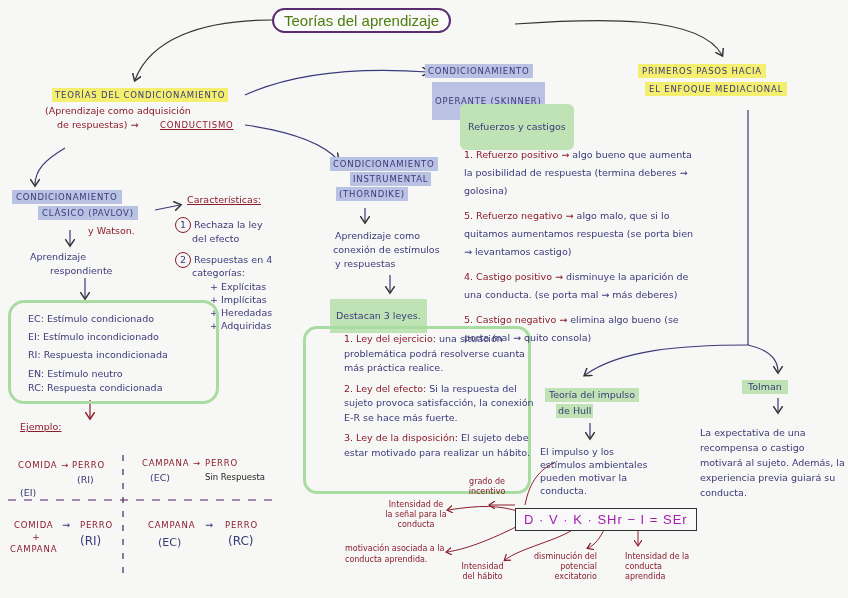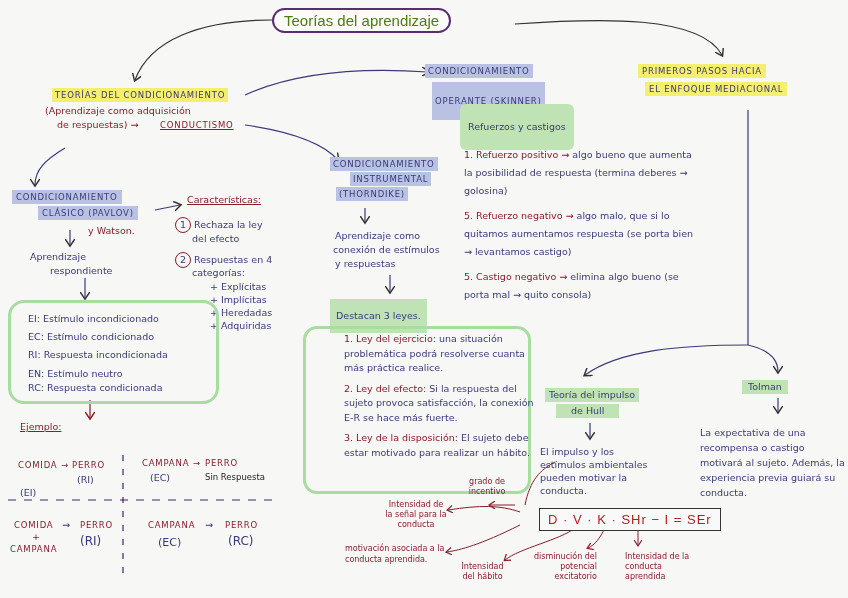--- a/index.html
+++ b/index.html
@@ -8,21 +8,21 @@
   .abs{position:absolute;}
   .hand{font-family:"DejaVu Sans",sans-serif;font-size:9.5px;line-height:14px;color:#3a3a7a;}
   .blue{color:#3a3a7a;}
   .red{color:#8a1c2c;}
   .caps{text-transform:uppercase;letter-spacing:0.8px;font-size:8.5px;}
   .hl-yellow{background:#f4ef6e;}
   .hl-blue{background:#b9c2e3;}
   .hl-green{background:#bfe3b5;}
   .title-cloud{border:2px solid #5a2d6e;border-radius:18px;padding:2px 10px;color:#4d7c0f;font-size:15px;background:#fbfbfb;}
   .greenbox{border:3px solid #a8dca0;border-radius:16px;}
-  .formula{border:1.5px solid #333;padding:3px 8px;font-size:13px;color:#b91c1c;background:#f9f9f9;letter-spacing:1px;margin-left:24px;}
+  .formula{border:1.5px solid #333;padding:3px 8px;font-size:13px;color:#a21caf;background:#f9f9f9;letter-spacing:1px;}
   .u{text-decoration:underline;}
   .circle{display:inline-block;border:1.5px solid #8a1c2c;border-radius:50%;width:14px;height:14px;text-align:center;line-height:14px;color:#3a3a7a;margin-right:3px;}
   svg{position:absolute;left:0;top:0;}
 </style>
 </head>
 <body>
 
 <svg width="848" height="598">
   <defs>
     <marker id="ah" markerWidth="8" markerHeight="8" refX="5" refY="4" orient="auto">
@@ -86,22 +86,22 @@
 <div class="abs hand blue" style="left:192px;top:266px;">categorías:</div>
 <div class="abs hand blue" style="left:210px;top:280px;line-height:13px;">
   <div>+ Explícitas</div>
   <div>+ Implícitas</div>
   <div>+ Heredadas</div>
   <div>+ Adquiridas</div>
 </div>
 
 <div class="abs greenbox" style="left:8px;top:300px;width:205px;height:98px;"></div>
 <div class="abs hand blue" style="left:28px;top:310px;line-height:18px;">
+  <div><span>EC</span>: <span>Estímulo condicionado</span></div>
   <div><span>EI</span>: <span>Estímulo incondicionado</span></div>
-  <div><span>EC</span>: <span>Estímulo condicionado</span></div>
   <div><span>RI</span>: <span>Respuesta incondicionada</span></div>
   <div style="line-height:14px;margin-top:3px;"><span>EN</span>: <span>Estímulo neutro</span></div>
   <div style="line-height:14px;"><span>RC</span>: <span>Respuesta condicionada</span></div>
 </div>
 
 <div class="abs hand red u" style="left:20px;top:420px;">Ejemplo:</div>
 
 <div class="abs hand red caps" style="left:18px;top:458px;">COMIDA →</div>
 <div class="abs hand red caps" style="left:72px;top:458px;">PERRO</div>
 <div class="abs hand blue" style="left:20px;top:486px;">(EI)</div>
@@ -139,28 +139,29 @@
   <div style="margin-bottom:6px;"><span class="red">2. Ley del efecto:</span> <span class="blue">Si la respuesta del sujeto provoca satisfacción, la conexión E-R se hace más fuerte.</span></div>
   <div><span class="red">3. Ley de la disposición:</span> <span class="blue">El sujeto debe estar motivado para realizar un hábito.</span></div>
 </div>
 
 <div class="abs hand caps hl-blue blue" style="left:425px;top:64px;padding:0 3px;">CONDICIONAMIENTO</div>
 <div class="abs hand caps hl-blue blue" style="left:432px;top:82px;padding:12px 3px;">OPERANTE (SKINNER)</div>
 <div class="abs hand blue hl-green" style="left:460px;top:104px;padding:16px 8px;border-radius:6px;">Refuerzos y castigos</div>
 <div class="abs hand" style="left:464px;top:146px;width:232px;line-height:18px;">
   <div style="margin-bottom:7px;"><span class="red">1. Refuerzo positivo →</span> <span class="blue">algo bueno que aumenta la posibilidad de respuesta (termina deberes → golosina)</span></div>
   <div style="margin-bottom:7px;"><span class="red">5. Refuerzo negativo →</span> <span class="blue">algo malo, que si lo quitamos aumentamos respuesta (se porta bien → levantamos castigo)</span></div>
+  <div style="margin-bottom:7px;"><span class="red">4. Castigo positivo →</span> <span class="blue">disminuye la aparición de una conducta. (se porta mal → más deberes)</span></div>
   <div><span class="red">5. Castigo negativo →</span> <span class="blue">elimina algo bueno (se porta mal → quito consola)</span></div>
 </div>
 
 <div class="abs hand caps hl-yellow blue" style="left:638px;top:64px;padding:0 4px;">PRIMEROS PASOS HACIA</div>
 <div class="abs hand caps hl-yellow blue" style="left:645px;top:82px;padding:0 4px;">EL ENFOQUE MEDIACIONAL</div>
 
 <div class="abs hand blue hl-green" style="left:545px;top:388px;padding:0 4px;">Teoría del impulso</div>
-<div class="abs hand blue hl-green" style="left:556px;top:404px;padding:0 15px;">de Hull</div>
+<div class="abs hand blue hl-green" style="left:556px;top:404px;padding:0 2px;">de Hull</div>
 <div class="abs hand blue" style="left:540px;top:445px;width:120px;text-align:left;line-height:13px;">El impulso y los estímulos ambientales pueden motivar la conducta.</div>
 
 <div class="abs hand blue hl-green" style="left:742px;top:380px;padding:0 6px;">Tolman</div>
 <div class="abs hand blue" style="left:700px;top:425px;width:145px;line-height:15px;">La expectativa de una recompensa o castigo motivará al sujeto. Además, la experiencia previa guiará su conducta.</div>
 
 <div class="abs formula" style="left:515px;top:508px;">D · V · K · SHr − I = SEr</div>
 <div class="abs hand red" style="left:457px;top:477px;width:60px;line-height:10px;font-size:8px;text-align:center;">grado de incentivo</div>
 <div class="abs hand red" style="left:385px;top:500px;width:62px;line-height:10px;font-size:8px;text-align:center;">Intensidad de la señal para la conducta</div>
 <div class="abs hand red" style="left:345px;top:543px;width:100px;line-height:11px;font-size:8px;">motivación asociada a la conducta aprendida.</div>
 <div class="abs hand red" style="left:455px;top:562px;width:55px;line-height:10px;font-size:8px;text-align:center;">Intensidad del hábito</div>

